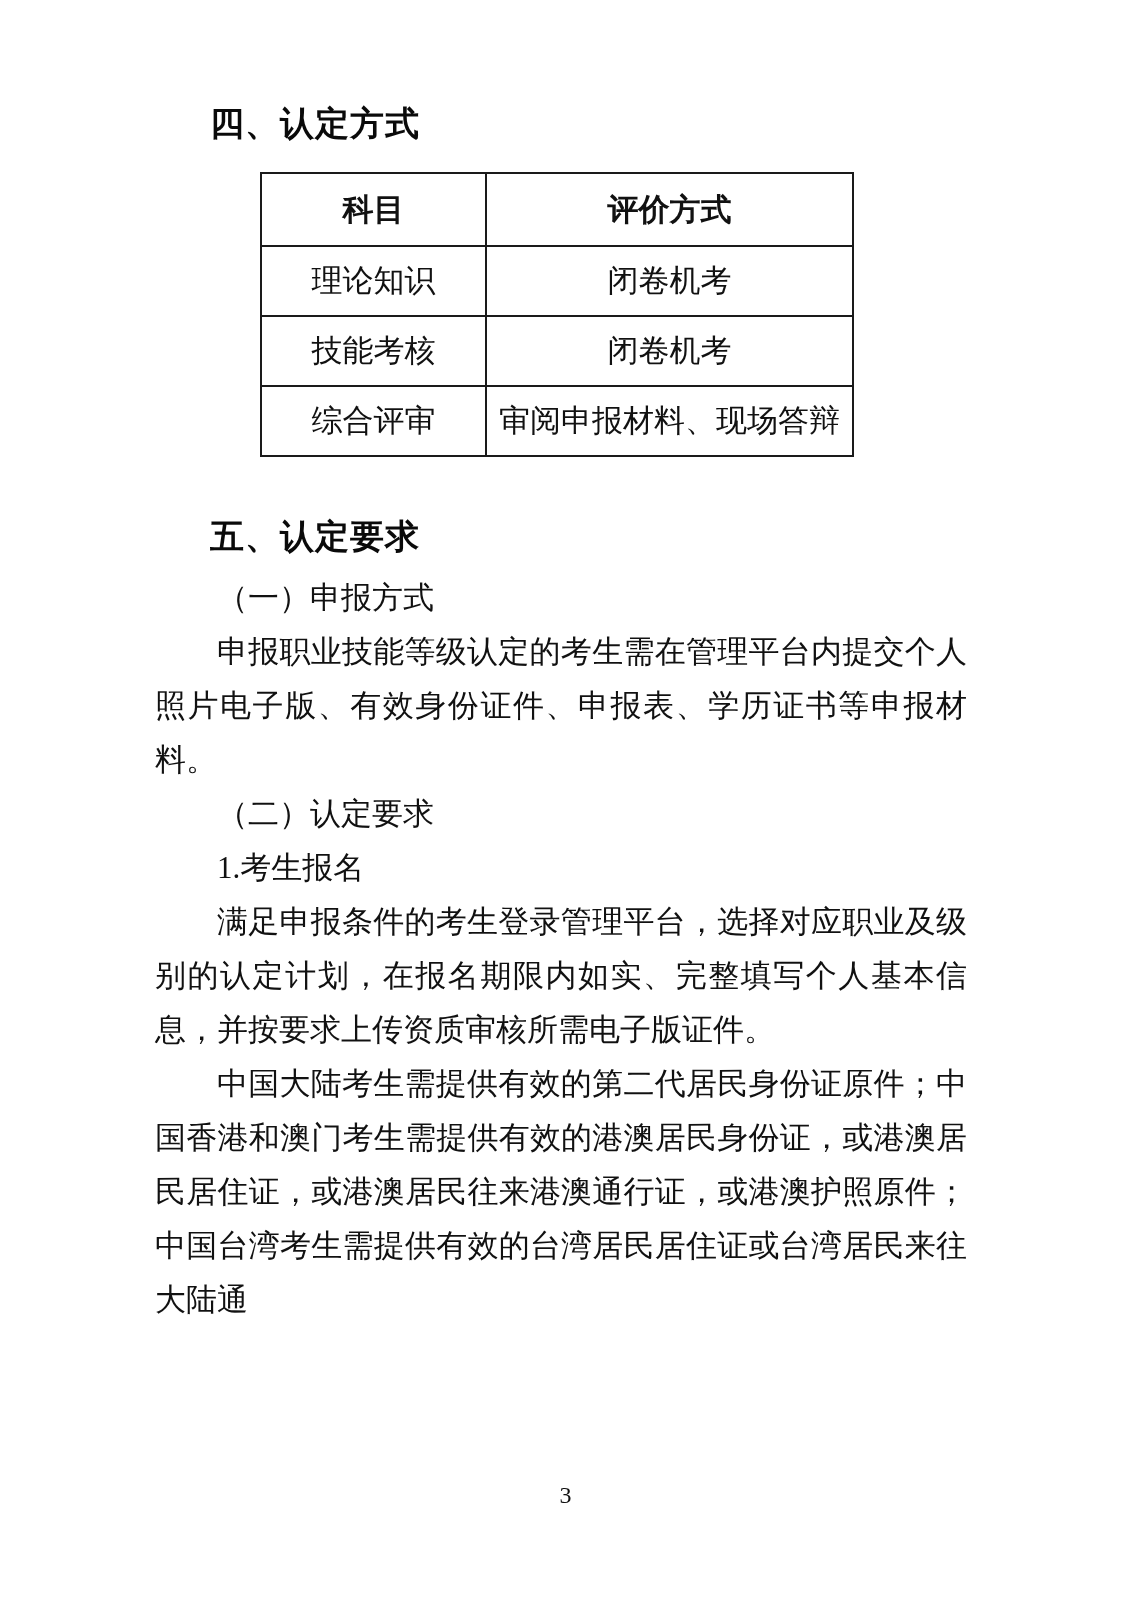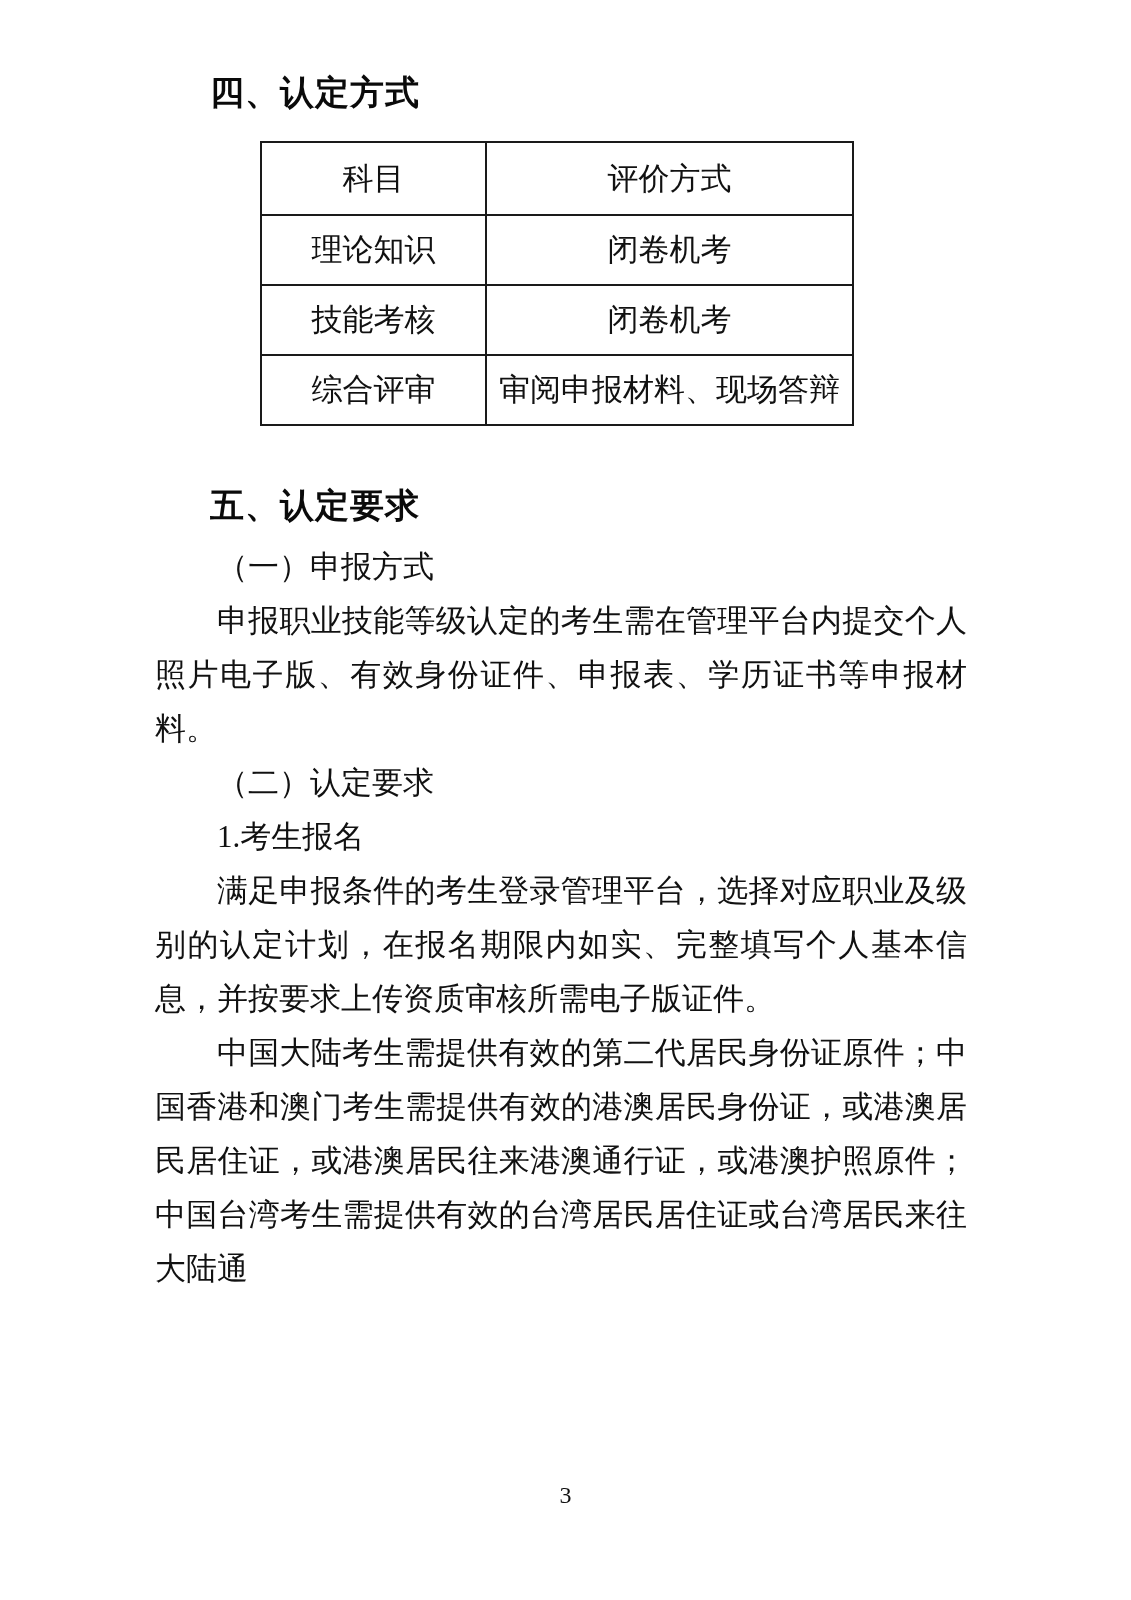--- a/index.html
+++ b/index.html
@@ -26,41 +26,41 @@
     font-family: "Liberation Sans", sans-serif;
     font-weight: bold;
     font-size: 34px;
     line-height: 44px;
     letter-spacing: 1px;
     margin: 0;
     padding-left: 55px;
     color: #0a0a0a;
   }
   .h-main.first {
-    margin-top: 70px;
+    margin-top: 101px;
   }
   .h-main.second {
     margin-top: 57px;
   }
   table.eval-table {
     border-collapse: collapse;
     table-layout: fixed;
     margin: 27px 0 0 105px;
   }
   table.eval-table th,
   table.eval-table td {
     border: 2px solid #1a1a1a;
     text-align: center;
     vertical-align: middle;
     font-size: 31px;
     padding: 0;
     color: #111111;
   }
   table.eval-table th {
-    font-weight: normal;
+    font-weight: bold;
     height: 71px;
   }
   table.eval-table td {
     font-weight: normal;
     height: 68px;
   }
   .col-subject { width: 225px; }
   .col-method  { width: 367px; }
   .body-text {
     margin-top: 13px;

